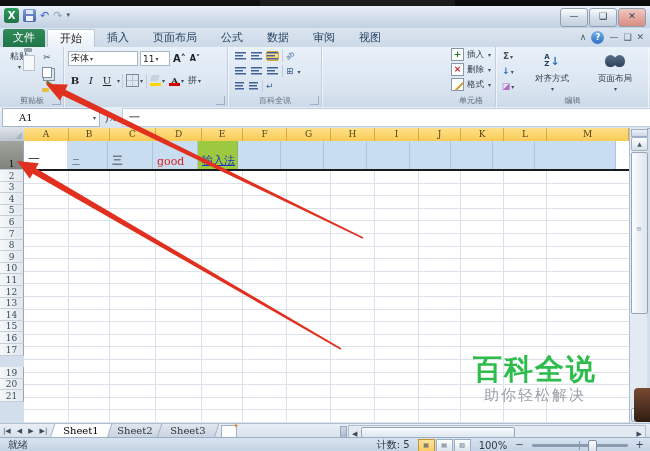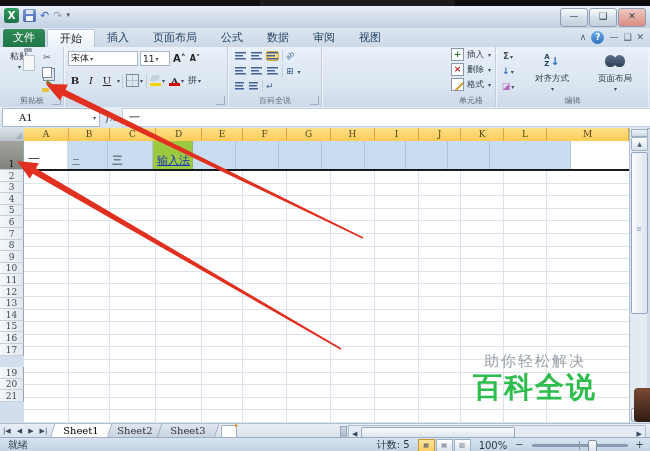--- a/index.html
+++ b/index.html
@@ -427,42 +427,43 @@
       <div class="rh" style="height: 11.6px;">17</div>
       <div class="rh" style="height: 11.6px; margin-left: 28px;">18</div>
       <div class="rh" style="height: 11.6px;">19</div>
       <div class="rh" style="height: 11.6px;">20</div>
       <div class="rh" style="height: 11.6px;">21</div>
     </div>
   <div id="row1" class="abs">
       <div class="c1" style="width: 44px; background: rgb(255, 255, 255); color: rgb(0, 0, 0); font-size: 12px;">一</div>
       <div class="c1" style="width: 40px; background: rgb(201, 221, 241); color: rgb(51, 51, 51); font-size: 8px;">二</div>
       <div class="c1" style="width: 45px; background: rgb(201, 221, 241); color: rgb(34, 34, 34); font-size: 11px;">三</div>
+      <div class="c1" style="width: 45px; background: rgb(201, 221, 241); color: rgb(216, 36, 42); font-size: 11px;">good</div>
       <div class="c1" style="width: 40px; background: rgb(156, 201, 63); color: rgb(26, 53, 196); font-size: 11px; text-decoration: underline;">输入法</div>
       <div class="c1" style="width: 43px; background: rgb(201, 221, 241);"></div>
       <div class="c1" style="width: 43px; background: rgb(201, 221, 241);"></div>
       <div class="c1" style="width: 43px; background: rgb(201, 221, 241);"></div>
       <div class="c1" style="width: 43px; background: rgb(201, 221, 241);"></div>
       <div class="c1" style="width: 41px; background: rgb(201, 221, 241);"></div>
       <div class="c1" style="width: 42px; background: rgb(201, 221, 241);"></div>
       <div class="c1" style="width: 42px; background: rgb(201, 221, 241);"></div>
       <div class="c1" style="width: 81px; background: rgb(201, 221, 241);"></div>
     </div>
   <div id="sel-border" class="abs"></div>
 
   <div id="vscroll" class="abs">
     <div id="v-split" class="abs"></div>
     <span class="sbtn" style="top:9px;height:12px;line-height:12px;">▲</span>
     <div id="vthumb"></div>
     <span class="sbtn" style="bottom:1px;height:12px;line-height:12px;">▼</span>
   </div>
 
   <div id="watermark" class="abs">
+    <div id="wm-title" style="color: rgb(46, 189, 77);">百科全说</div>
     <div id="wm-sub">助你轻松解决</div>
-    <div id="wm-title" style="color: rgb(46, 189, 77);">百科全说</div>
   </div>
   <div id="photo-frag" class="abs"></div>
 
   <div id="sheetbar" class="abs">
     <span class="nav">|◀</span>
     <span class="nav">◀</span>
     <span class="nav">▶</span>
     <span class="nav">▶|</span>
     <span id="sheet-tabs" style="display:flex;margin-left:6px;">
         <div class="stab active"><span>Sheet1</span></div>

